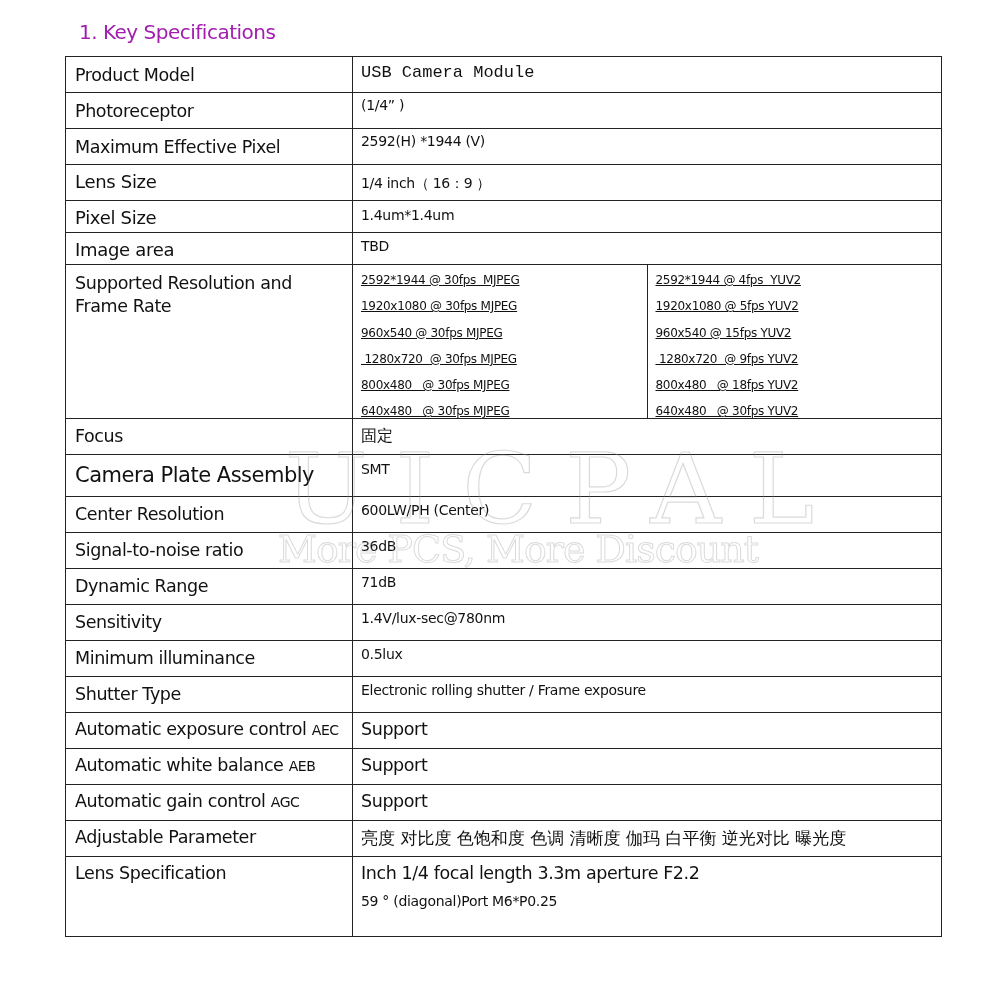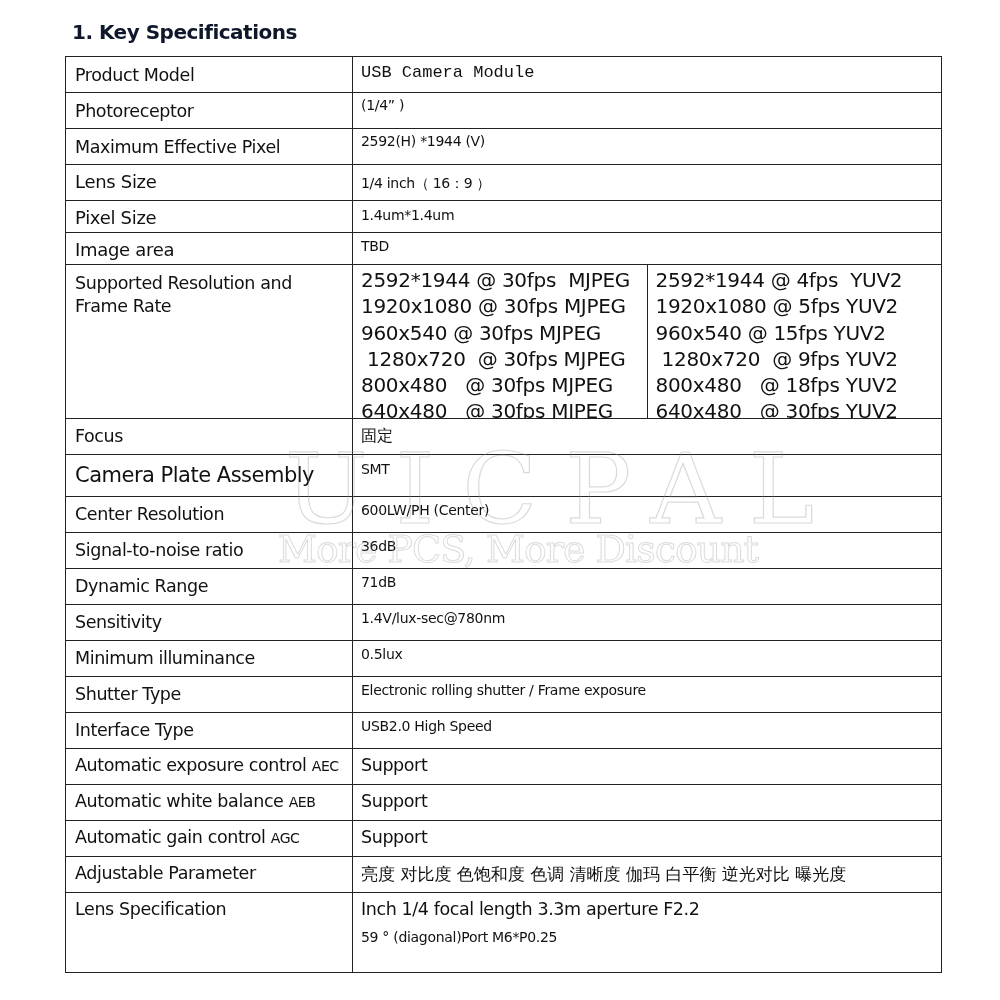--- a/index.html
+++ b/index.html
@@ -1,33 +1,33 @@
 <!DOCTYPE html>
 <html><head>
 <meta charset="utf-8">
 <style>
   html, body { margin:0; padding:0; background:#ffffff; }
   body { width:1000px; height:1000px; position:relative; overflow:hidden;
          font-family:"DejaVu Sans", "Liberation Sans", sans-serif; color:#111; }
-  .title { position:absolute; left:72px; top:20px; font-size:20px; font-weight:bold;
-           letter-spacing:-0.5px; color:#0f172a; }
+  .title { position:absolute; left:79px; top:20px; font-size:20px; font-weight:normal;
+           letter-spacing:-0.5px; color:#a21caf; }
   table.spec { position:absolute; left:65px; top:56px; width:877px; border-collapse:collapse;
                table-layout:fixed; }
   table.spec td { border:1.5px solid #222; vertical-align:top; padding:0; overflow:hidden; }
   td.k { width:277px; padding-left:9px !important; }
   td.v { padding-left:8px !important; }
   .lg { font-size:17.5px; letter-spacing:-0.4px; }
   .sm { font-size:14px; letter-spacing:-0.3px; }
   .xs { font-size:18px; letter-spacing:-0.3px;margin-top:48px; }
   .mono { font-family:"Liberation Mono", "DejaVu Sans Mono", monospace; font-size:17px; }
   .abbr { font-size:14px;margin-top:44px; }
   .res-grid { display:flex; height:100%; }
   .res-col { flex:1; padding-left:8px; padding-top:4px; }
   .res-col + .res-col { border-left:1.5px solid #222; }
-  .res-line { font-size:20px; letter-spacing:-0.3px; height:26.3px; line-height:22px; white-space:pre; }
+  .res-line { font-size:12px; letter-spacing:-0.3px; height:26.3px; line-height:22px; white-space:pre;text-decoration:underline; }
   .res-line.last { height:18px; }
   .wm1 { position:absolute; left:285px; top:432px; font-family:"DejaVu Serif", "Liberation Serif", serif;
          font-size:98px; letter-spacing:28px; color:transparent; -webkit-text-stroke:1.2px rgba(150,150,150,0.35);
          pointer-events:none; }
   .wm2 { position:absolute; left:278px; top:527px; font-family:"DejaVu Serif", "Liberation Serif", serif;
          font-size:38px; color:transparent; -webkit-text-stroke:1px rgba(150,150,150,0.35);
          letter-spacing:-1px; pointer-events:none; }
 </style>
 </head>
 <body>
@@ -109,24 +109,20 @@
   </tr>
   <tr style="height:36px">
     <td class="k lg" style="padding-top:7px">Minimum illuminance</td>
     <td class="v sm" style="padding-top:5px">0.5lux</td>
   </tr>
   <tr style="height:36px">
     <td class="k lg" style="padding-top:7px">Shutter Type</td>
     <td class="v sm" style="padding-top:5px">Electronic rolling shutter / Frame exposure</td>
   </tr>
   <tr style="height:36px">
-    <td class="k lg" style="padding-top:7px">Interface Type</td>
-    <td class="v sm" style="padding-top:5px">USB2.0 High Speed</td>
-  </tr>
-  <tr style="height:36px">
     <td class="k lg" style="padding-top:6px; white-space:nowrap"><span>Automatic exposure control</span> <span class="abbr">AEC</span></td>
     <td class="v lg" style="padding-top:6px">Support</td>
   </tr>
   <tr style="height:36px">
     <td class="k lg" style="padding-top:6px; white-space:nowrap"><span>Automatic white balance</span> <span class="abbr">AEB</span></td>
     <td class="v lg" style="padding-top:6px">Support</td>
   </tr>
   <tr style="height:36px">
     <td class="k lg" style="padding-top:6px; white-space:nowrap"><span>Automatic gain control</span> <span class="abbr">AGC</span></td>
     <td class="v lg" style="padding-top:6px">Support</td>

